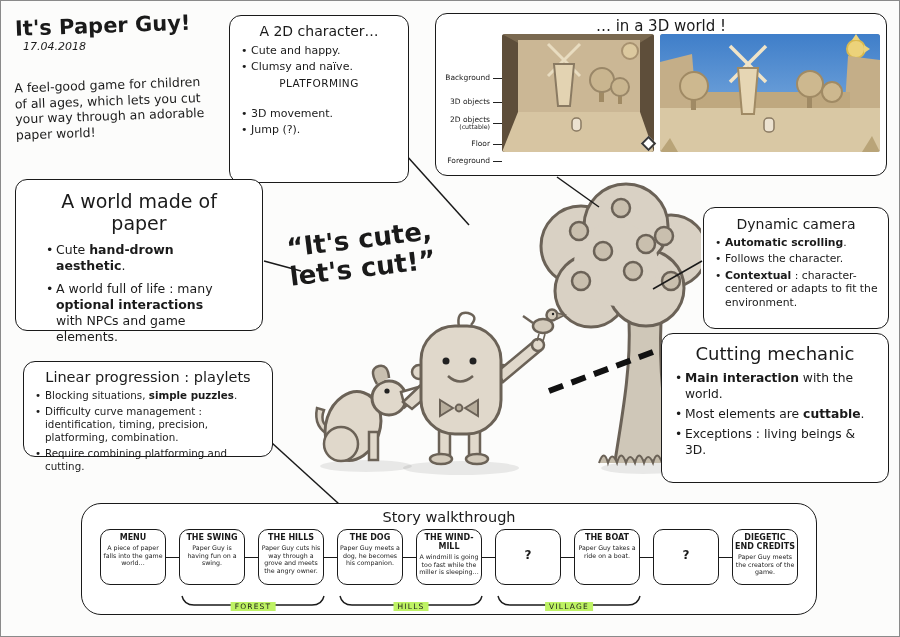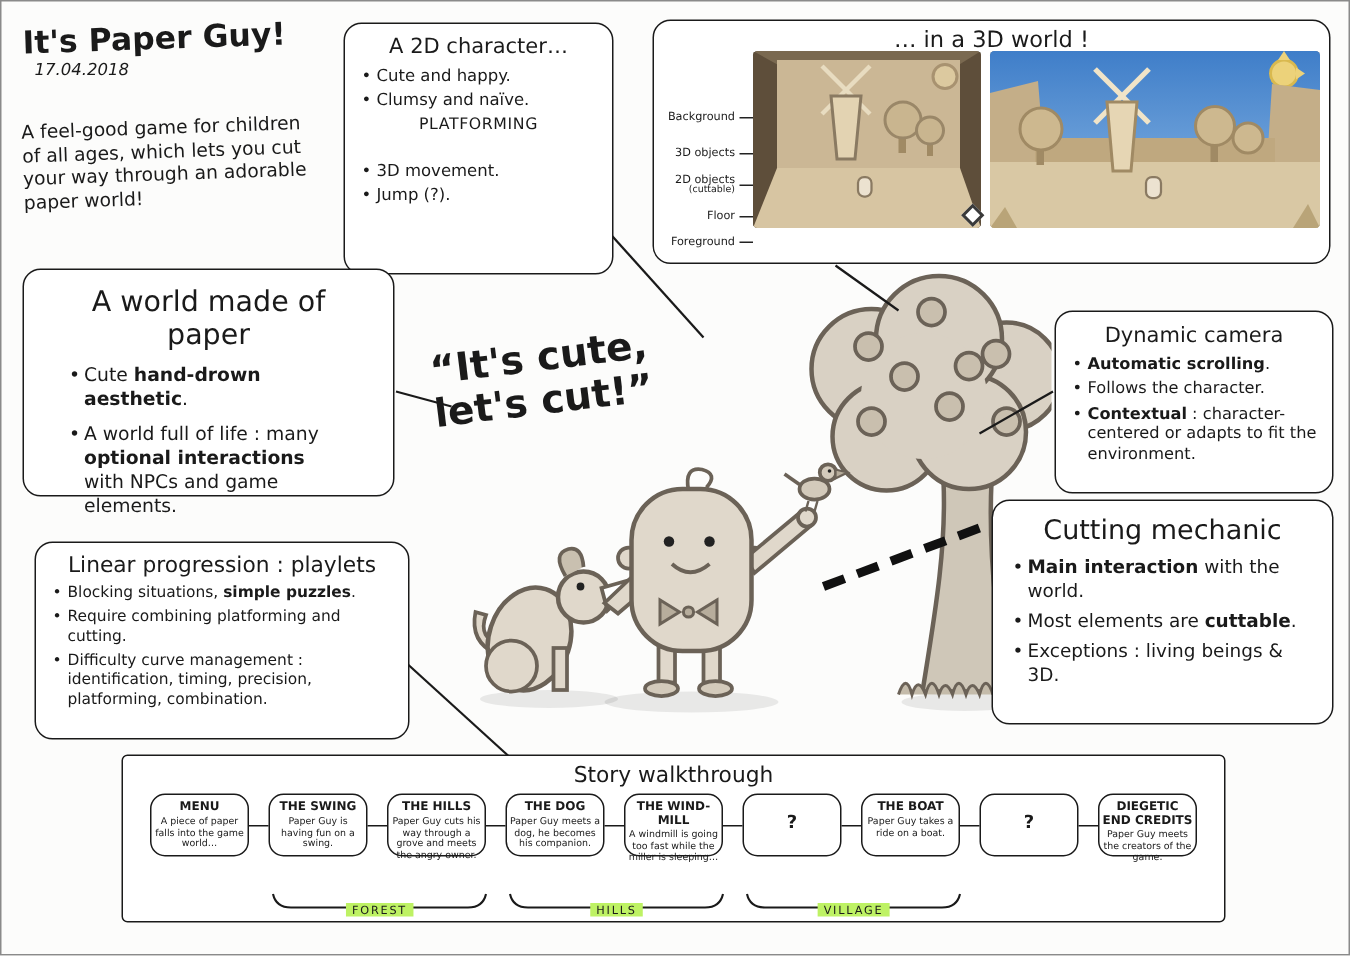--- a/index.html
+++ b/index.html
@@ -49,29 +49,29 @@
   .cam-box{left:702px;top:206px;width:186px;height:122px;padding:8px 10px}
   .cam-box .btitle{font-size:14px;margin-bottom:4px}
   .cam-box li{font-size:10.8px;line-height:1.25;margin:3px 0}
 
   
   .cut-box{left:660px;top:332px;width:228px;height:150px;padding:9px 12px}
   .cut-box .btitle{font-size:18px;margin-bottom:7px}
   .cut-box li{font-size:12.3px;line-height:1.3;margin:4px 0}
 
   
-  .prog-box{left:22px;top:360px;width:250px;height:132px;padding:7px 10px}
+  .prog-box{left:22px;top:360px;width:250px;height:96px;padding:7px 10px}
   .prog-box .btitle{font-size:14.5px;margin-bottom:4px}
   .prog-box li{font-size:10.3px;line-height:1.27;margin:3px 0}
 
   
-  .story-box{left:80px;top:502px;width:736px;height:112px;padding:5px 6px;border-radius:4px}
+  .story-box{left:80px;top:502px;width:736px;height:112px;padding:5px 6px;border-radius:20px}
   .story-title{text-align:center;font-size:14.5px;margin-bottom:4px}
   .flow{display:flex;align-items:center;justify-content:center}
-  .node{width:66px;height:42px;border:1.5px solid #1a1a1a;border-radius:10px;padding:3px 2px;display:flex;flex-direction:column;align-items:center;flex:none;background:#fff}
+  .node{width:66px;height:56px;border:1.5px solid #1a1a1a;border-radius:10px;padding:3px 2px;display:flex;flex-direction:column;align-items:center;flex:none;background:#fff}
   .nlabel{font-size:8px;font-weight:bold;text-align:center;line-height:1.15}
   .ndesc{font-size:6.3px;text-align:center;line-height:1.2;margin-top:2px}
   .qnode{justify-content:center}
   .qnode .nlabel{font-size:12px}
   .conn{width:13px;height:0;border-top:1.5px solid #1a1a1a;flex:none}
   .groups{position:absolute;left:0;right:0;bottom:3px;height:16px}
   .groups-svg{position:absolute;left:0;top:0}
   .group-label{position:absolute;font-size:7.5px;letter-spacing:1.2px;background:#bef264;padding:0 4px;bottom:0;transform:translateX(-50%)}
 </style>
 </head>
@@ -280,22 +280,22 @@
       <li><span></span><b>Main interaction</b><span> with the world.</span></li>
       <li><span>Most elements are </span><b>cuttable</b><span>.</span></li>
       <li><span>Exceptions : living beings &amp; 3D.</span><b></b><span></span></li>
     </ul>
   </div>
 
   <div class="box prog-box">
     <div class="btitle">Linear progression : playlets</div>
     <ul class="blt">
       <li><span>Blocking situations, </span><b>simple puzzles</b><span>.</span></li>
+      <li><span>Difficulty curve management : identification, timing, precision, platforming, combination.</span><b></b><span></span></li>
       <li><span>Require combining platforming and cutting.</span><b></b><span></span></li>
-      <li><span>Difficulty curve management : identification, timing, precision, platforming, combination.</span><b></b><span></span></li>
     </ul>
   </div>
 
   <div class="box story-box">
     <div class="story-title">Story walkthrough</div>
     <div class="flow">
       <div class="node">
         <div class="nlabel">MENU</div>
           <div class="ndesc">A piece of paper falls into the game world…</div>
       </div>

